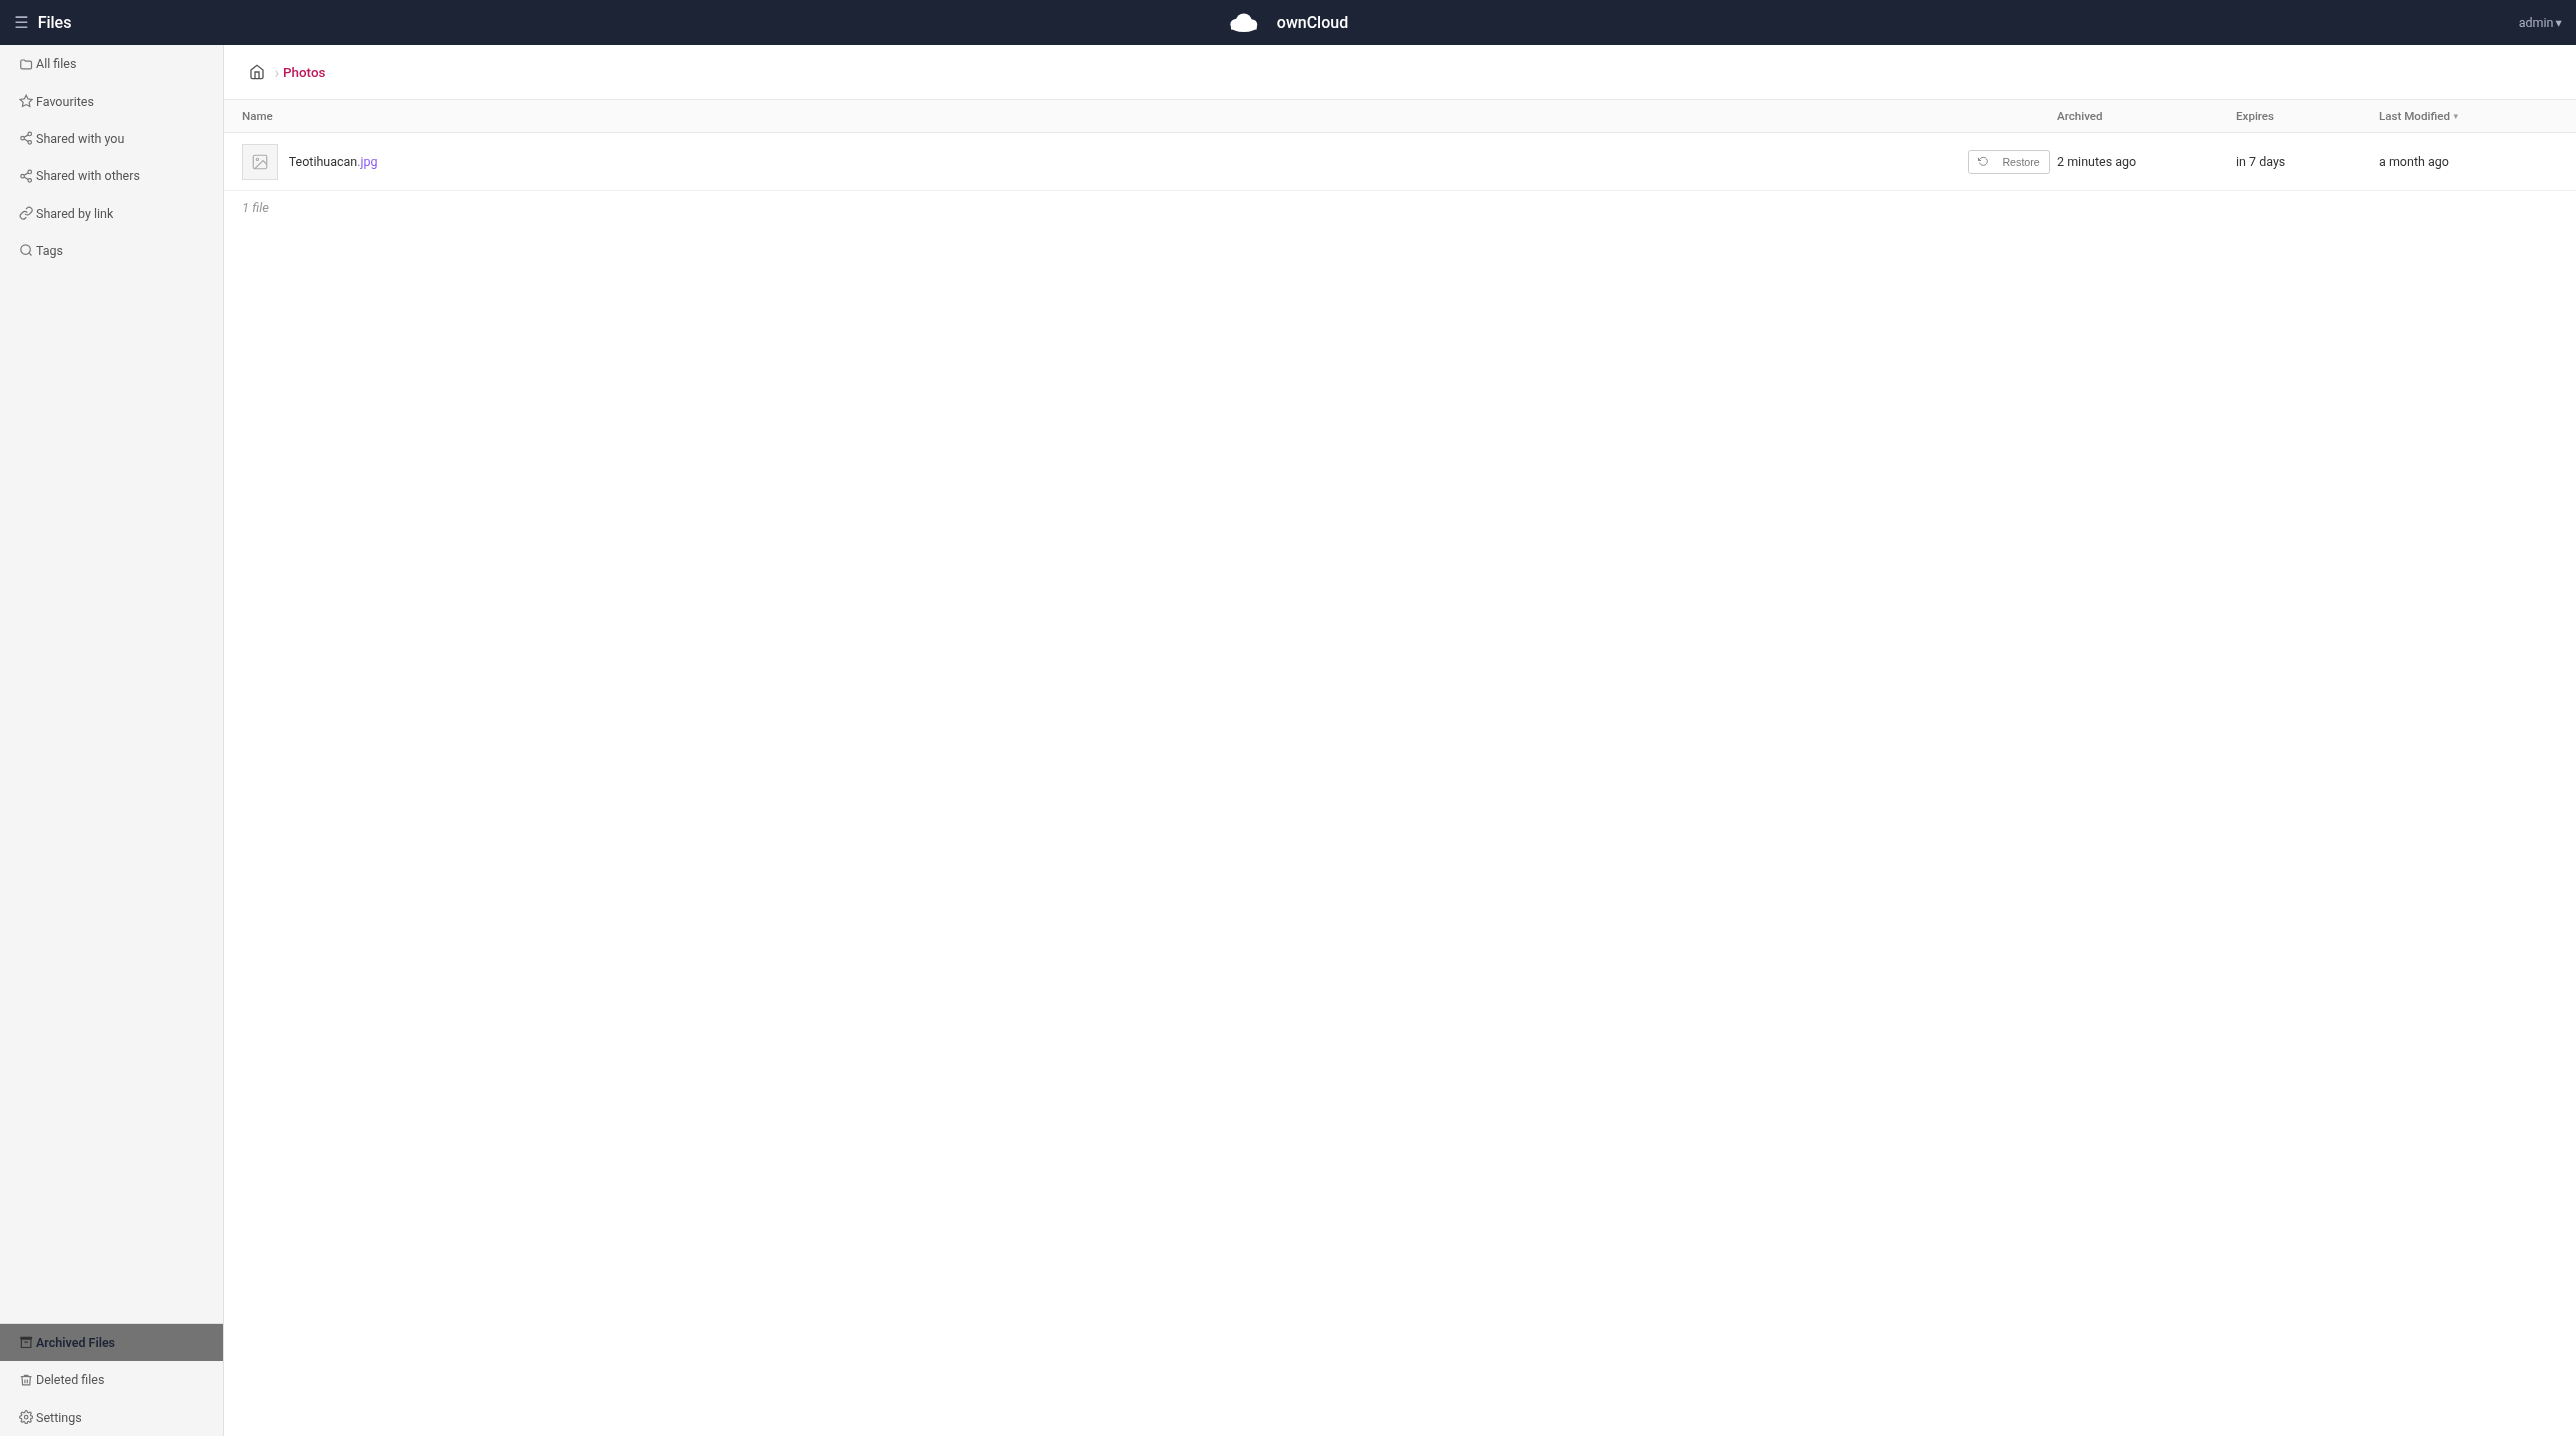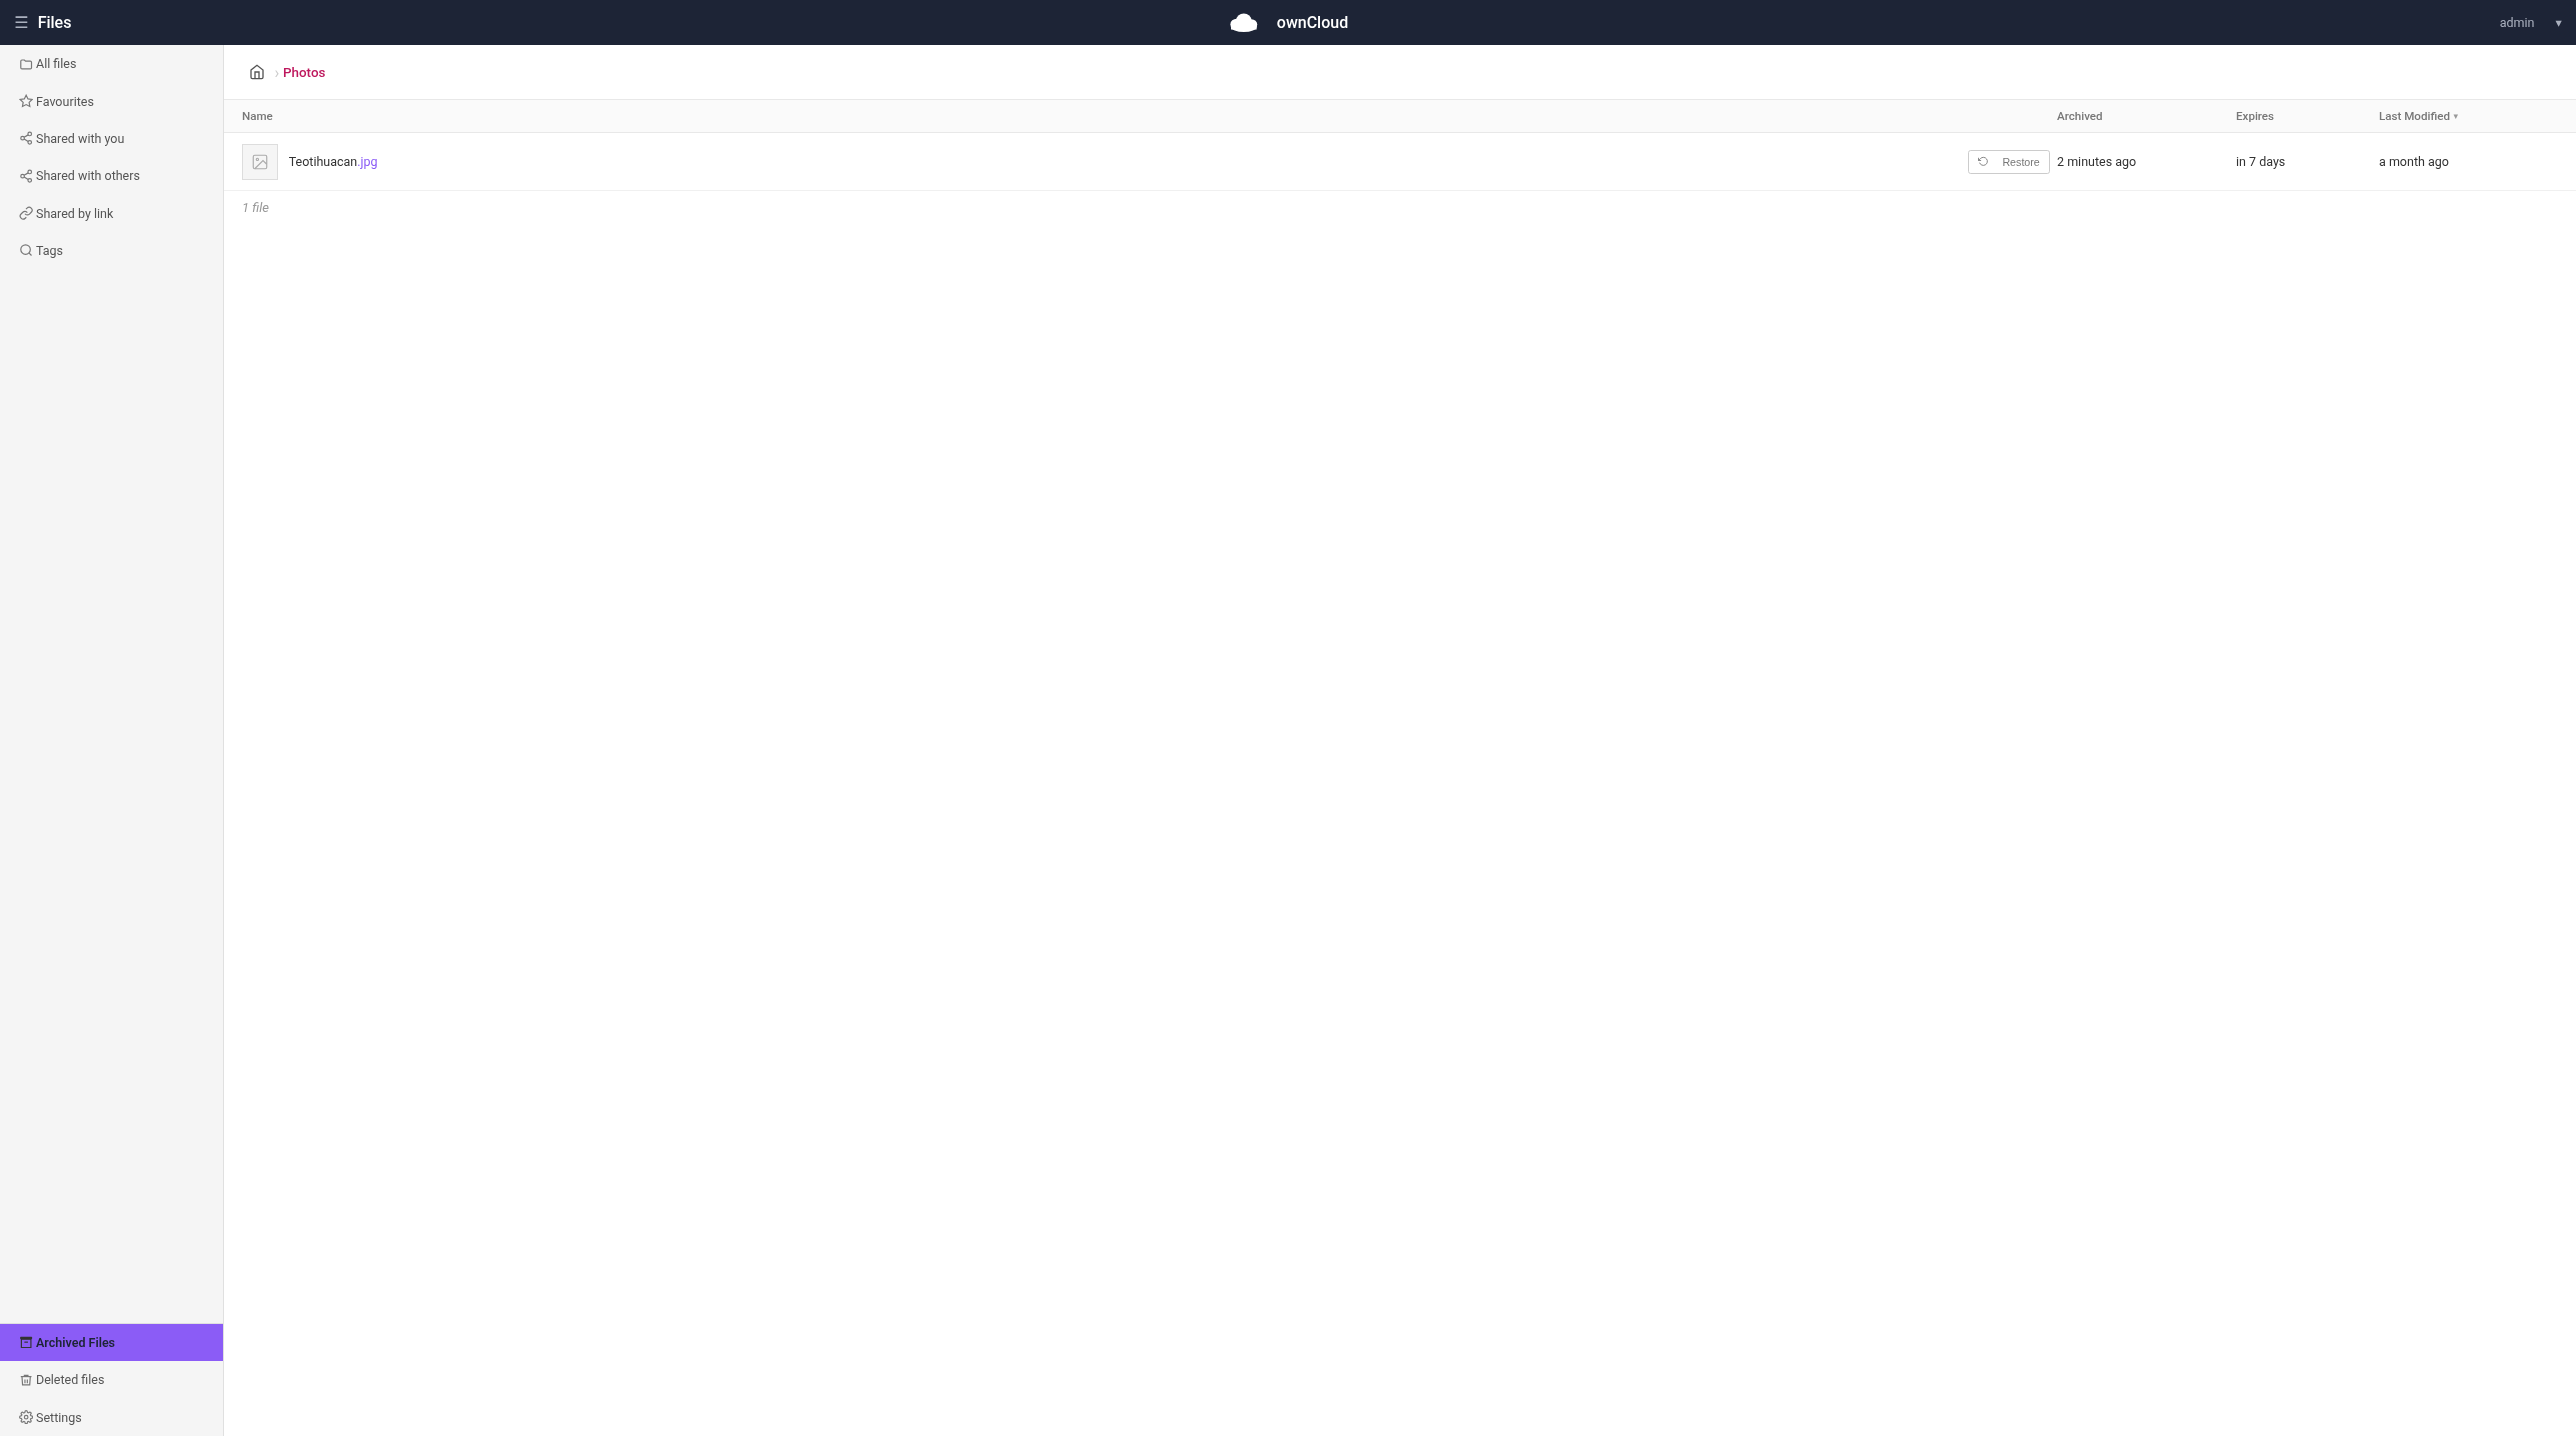--- a/index.html
+++ b/index.html
@@ -41,21 +41,21 @@
     .topbar-logo svg {
       width: 32px;
       height: 25px;
     }
     .topbar-user {
       margin-left: auto;
       color: #aab0be;
       cursor: pointer;
       display: flex;
       align-items: center;
-      gap: 21px;
+      gap: 2px;
     }
 
     
     .main-layout {
       display: flex;
       flex: 1;
       overflow: hidden;
     }
 
     
@@ -72,21 +72,21 @@
       display: flex;
       align-items: center;
       gap: 2px;
       padding: 10.7px 18px;
       cursor: pointer;
       color: #555;
       font-size: 12.5px;
       transition: background 0.15s;
     }
     .sidebar-item.active {
-      background: #8b5cf6;
+      background: #737373;
       color: #1d2436;
       font-weight: 600;
     }
     .sidebar-item .icon {
       width: 16px;
       height: 16px;
       display: flex;
       align-items: center;
       justify-content: center;
       flex-shrink: 0;

